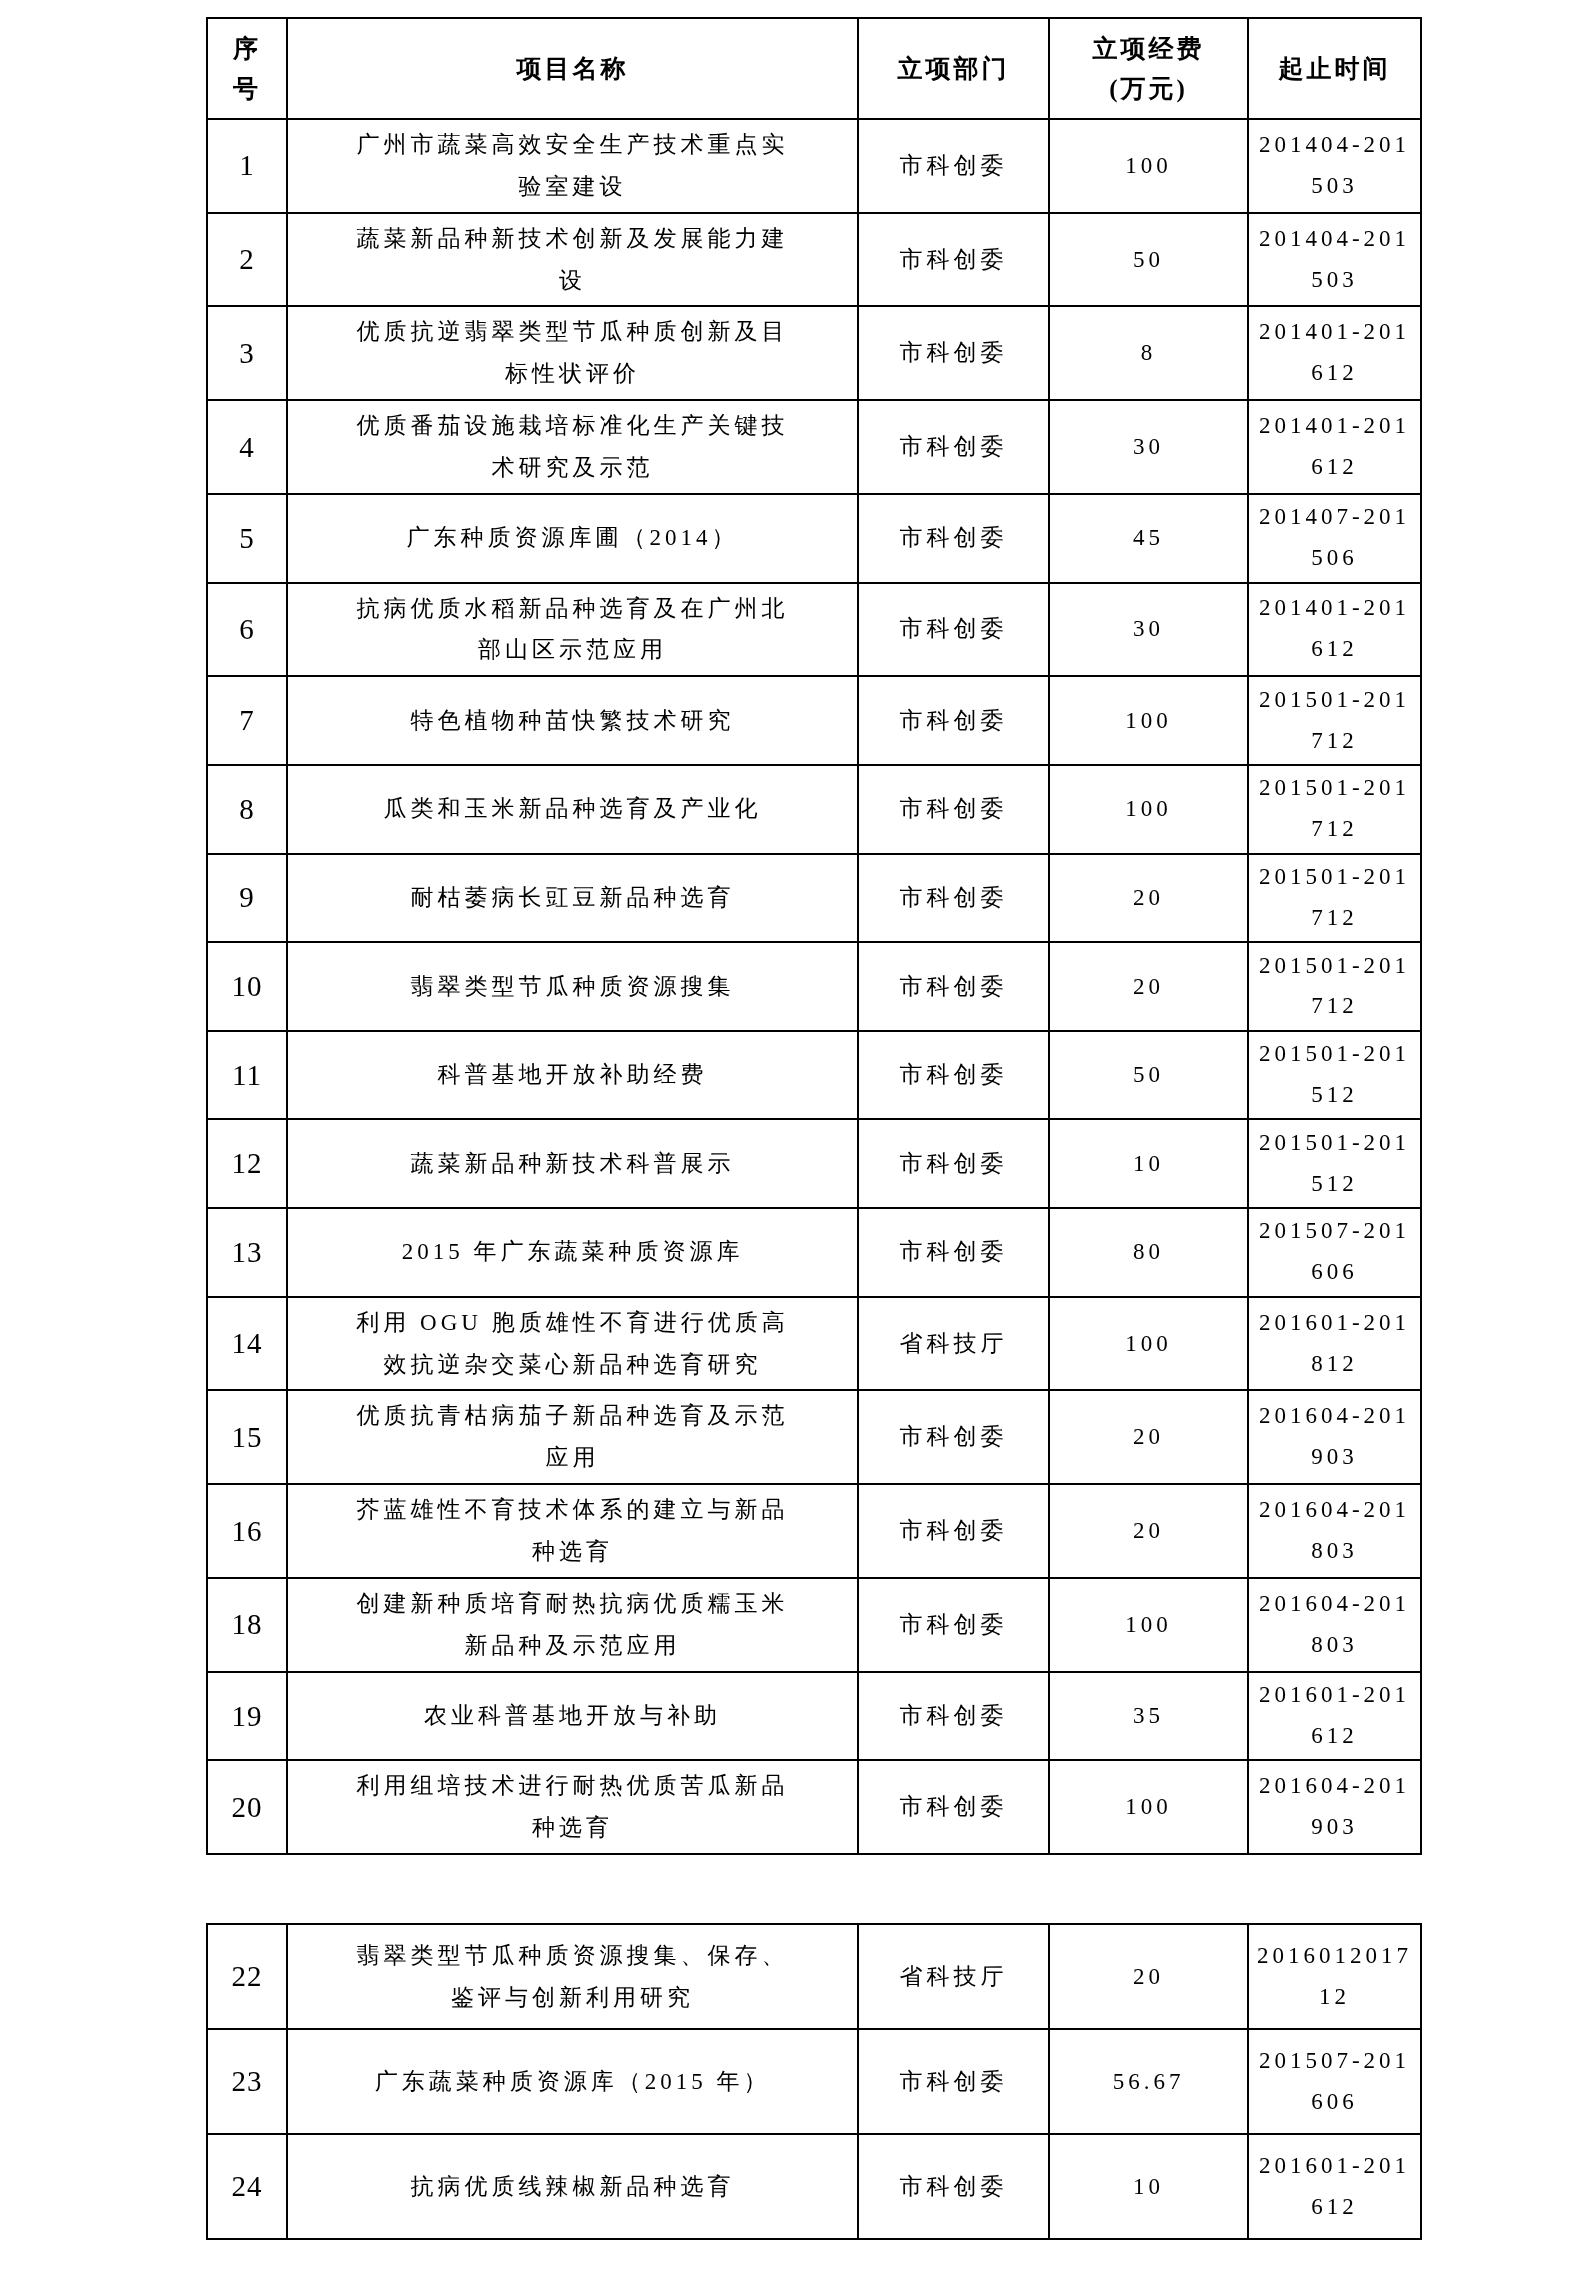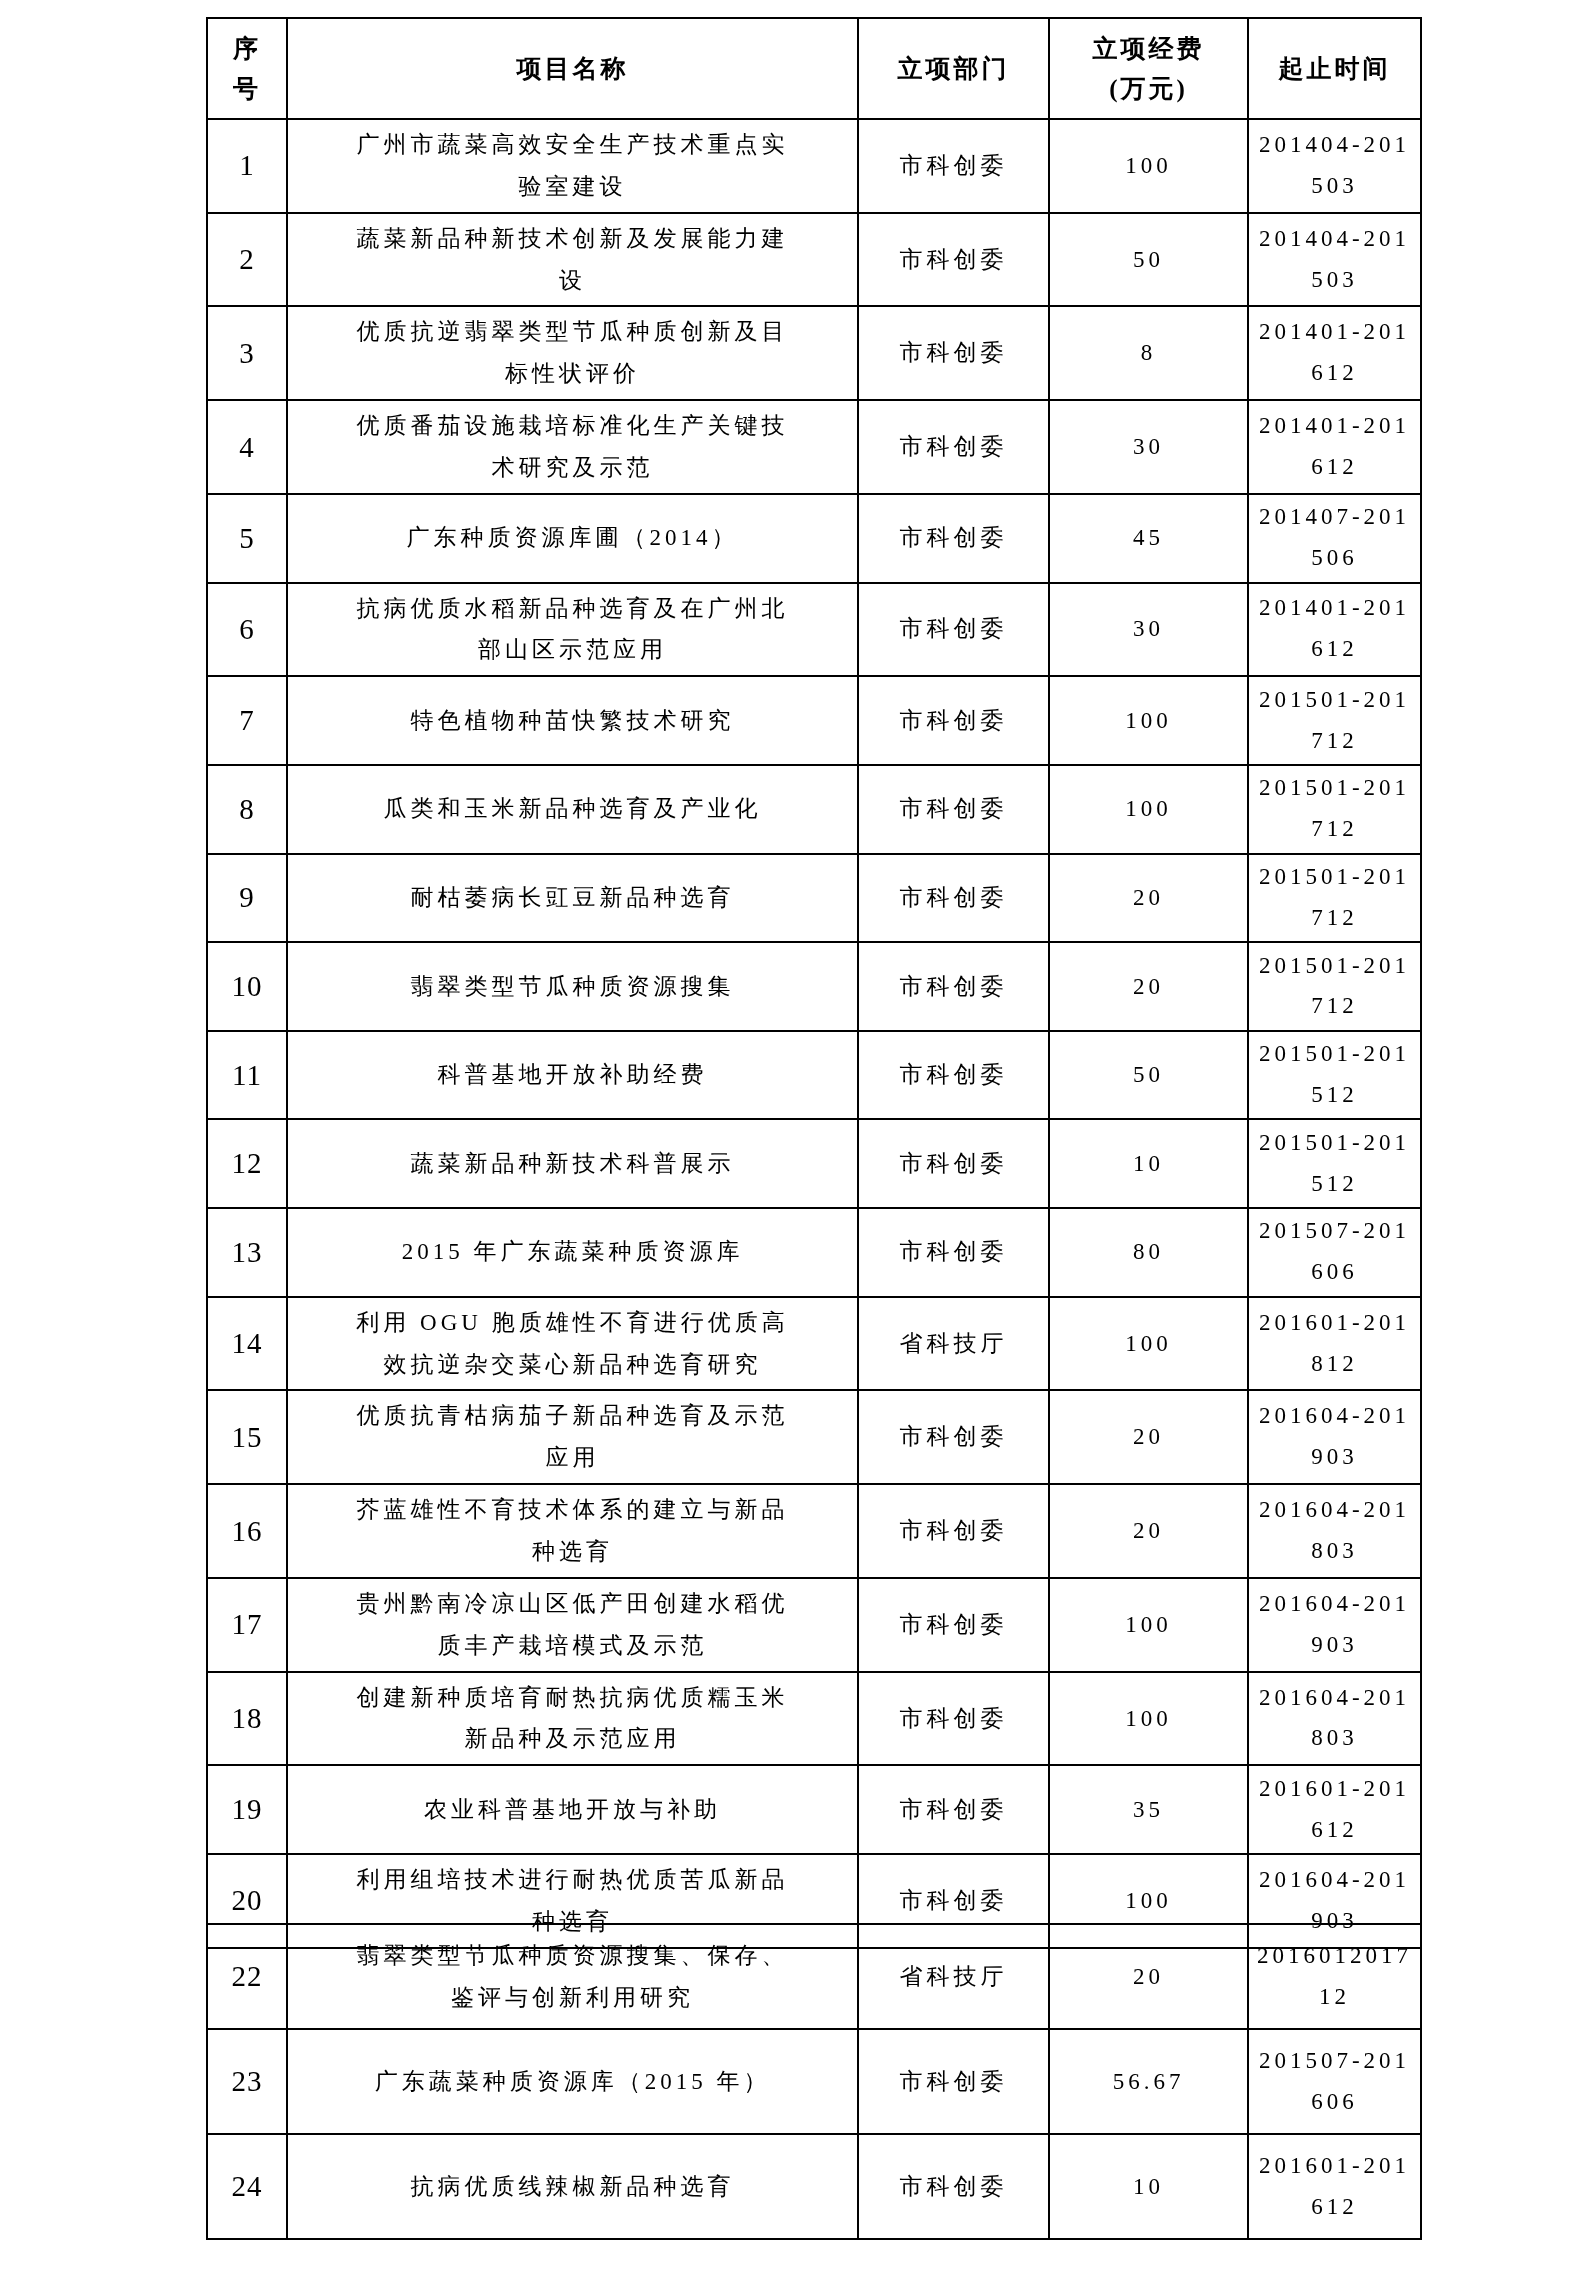--- a/index.html
+++ b/index.html
@@ -180,27 +180,20 @@
     <td class="cell-period">201604-201903</td>
   </tr>
       <tr>
     <td class="cell-no">16</td>
     <td class="cell-name">芥蓝雄性不育技术体系的建立与新品种选育</td>
     <td class="cell-dept">市科创委</td>
     <td class="cell-fund">20</td>
     <td class="cell-period">201604-201803</td>
   </tr>
       <tr>
-    <td class="cell-no">17</td>
-    <td class="cell-name">贵州黔南冷凉山区低产田创建水稻优质丰产栽培模式及示范</td>
-    <td class="cell-dept">市科创委</td>
-    <td class="cell-fund">100</td>
-    <td class="cell-period">201604-201903</td>
-  </tr>
-      <tr>
     <td class="cell-no">18</td>
     <td class="cell-name">创建新种质培育耐热抗病优质糯玉米新品种及示范应用</td>
     <td class="cell-dept">市科创委</td>
     <td class="cell-fund">100</td>
     <td class="cell-period">201604-201803</td>
   </tr>
       <tr>
     <td class="cell-no">19</td>
     <td class="cell-name">农业科普基地开放与补助</td>
     <td class="cell-dept">市科创委</td>

